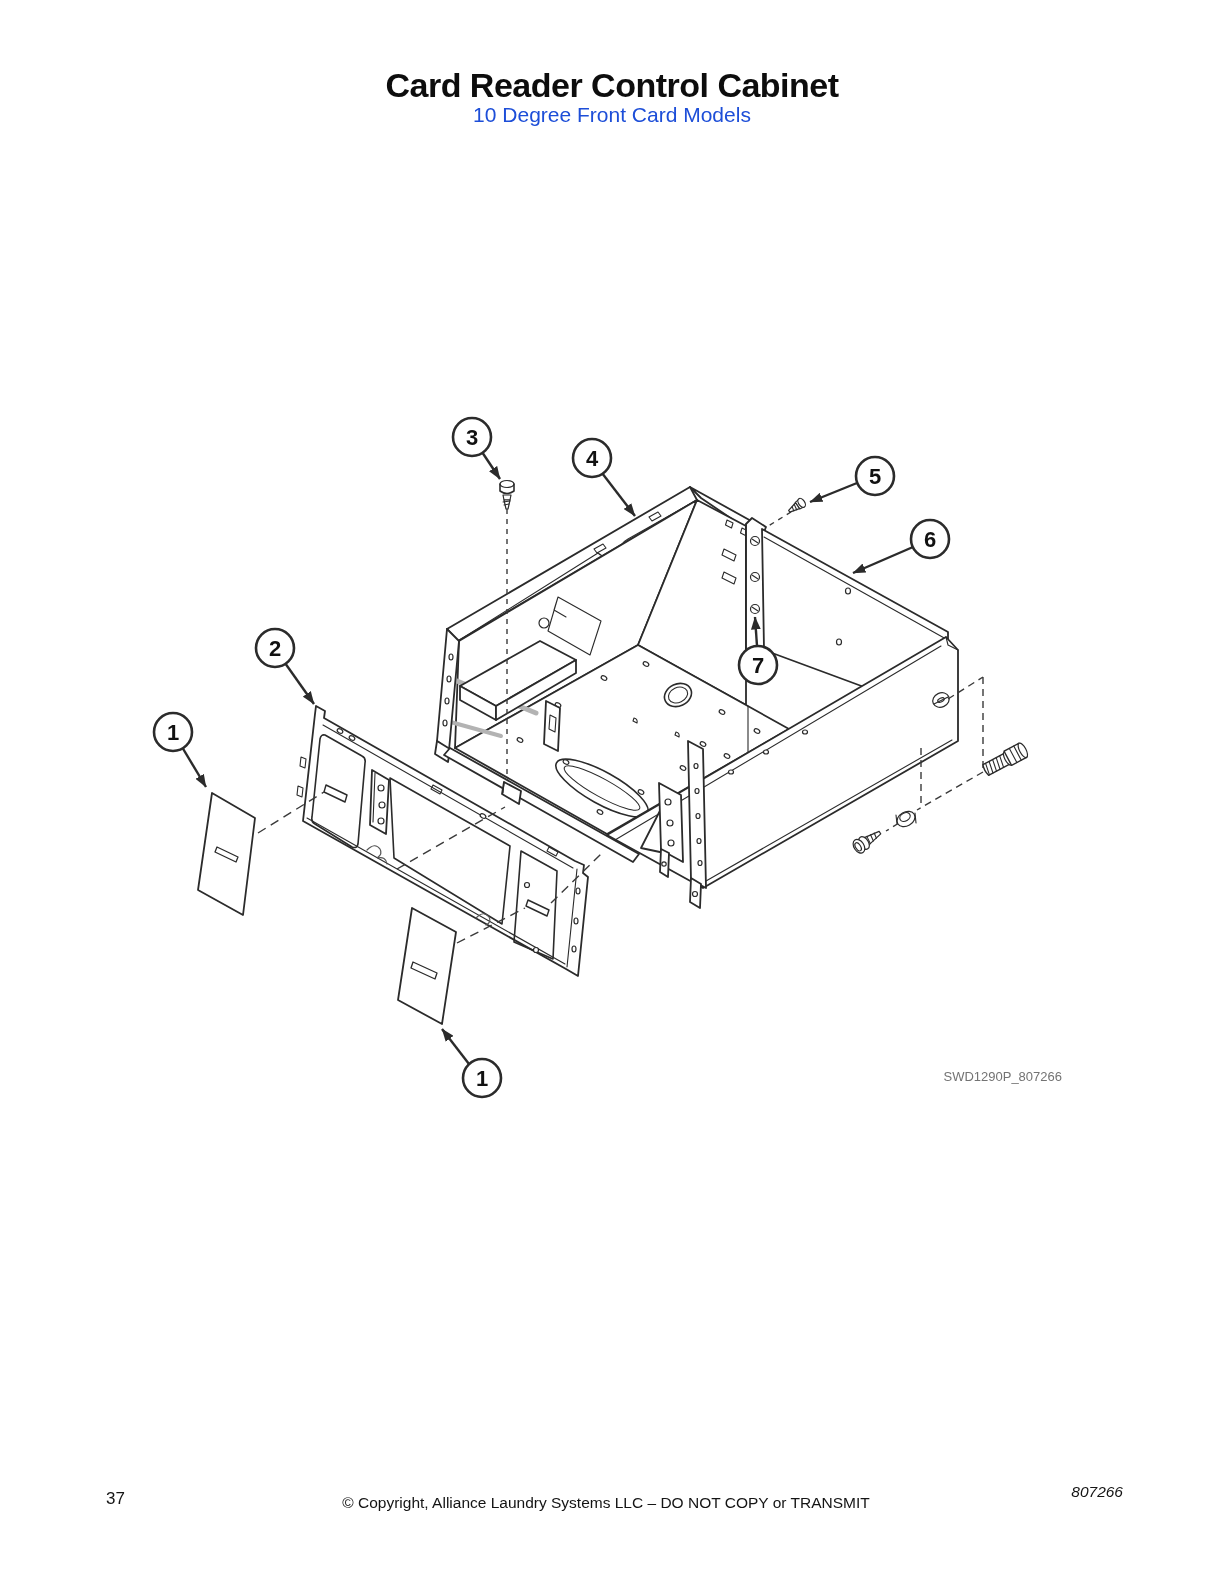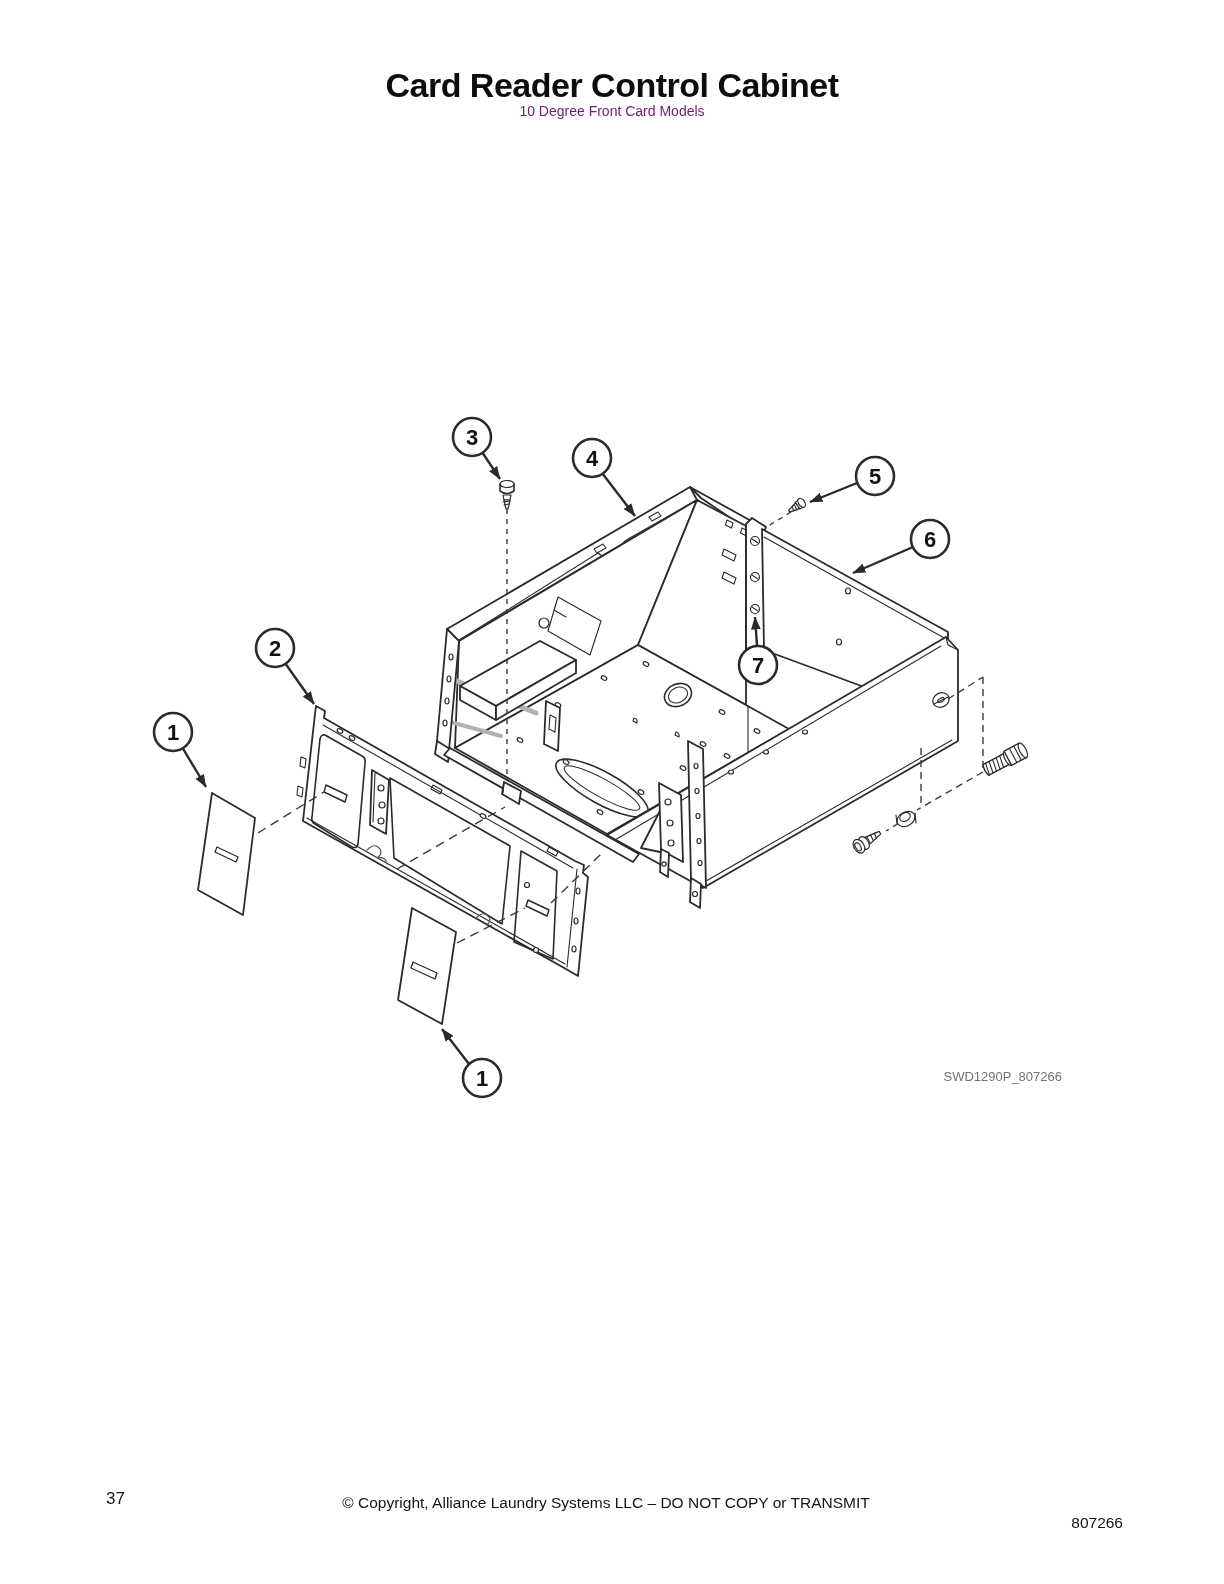--- a/index.html
+++ b/index.html
@@ -6,28 +6,28 @@
   #page{
     position:relative;width:1224px;height:1584px;background:#ffffff;overflow:hidden;
     font-family:"Liberation Sans", sans-serif;color:#111;
   }
   .title{
     position:absolute;left:0;right:0;top:58px;text-align:center;
     font-size:34px;font-weight:bold;letter-spacing:-0.5px;color:#0d0d0d;margin-top:8px;
   }
   .subtitle{
     position:absolute;left:0;right:0;top:103px;text-align:center;
-    font-size:14px;color:#701a75;
+    font-size:21px;color:#1d4ed8;
   }
   .figure-id{
     position:absolute;right:162px;top:1069px;font-size:13px;color:#737373;
   }
   .footer-page{position:absolute;left:106px;top:1489px;font-size:17px;color:#141414;}
   .footer-copy{position:absolute;left:0;right:48px;top:1494px;text-align:center;font-size:15.5px;color:#141414;margin-left:36px;}
-  .footer-doc{position:absolute;right:101px;top:1514px;font-size:15.5px;color:#141414;}
+  .footer-doc{position:absolute;right:101px;top:1483px;font-size:15.5px;color:#141414;font-style:italic;}
   svg{position:absolute;left:0;top:0;}
   .ln{stroke:#2b2b2b;fill:none;stroke-width:1.6;stroke-linejoin:round;stroke-linecap:round;}
   .fw{stroke:#2b2b2b;fill:#ffffff;stroke-width:1.8;stroke-linejoin:round;stroke-linecap:round;}
   .thin{stroke:#2b2b2b;fill:none;stroke-width:1.1;stroke-linejoin:round;stroke-linecap:round;}
   .hole{stroke:#2b2b2b;fill:#ffffff;stroke-width:1.2;}
   .shade{stroke:#b3b3b3;fill:none;stroke-width:5;stroke-linecap:round;}
   .dash{stroke:#3a3a3a;fill:none;stroke-width:1.4;stroke-dasharray:7 5;}
   .dash2{stroke:#3a3a3a;fill:none;stroke-width:1.4;stroke-dasharray:9 6;}
   .dash3{stroke:#3a3a3a;fill:none;stroke-width:1.4;stroke-dasharray:5 5;}
   .callout-line{stroke:#2b2b2b;fill:none;stroke-width:2.4;}

